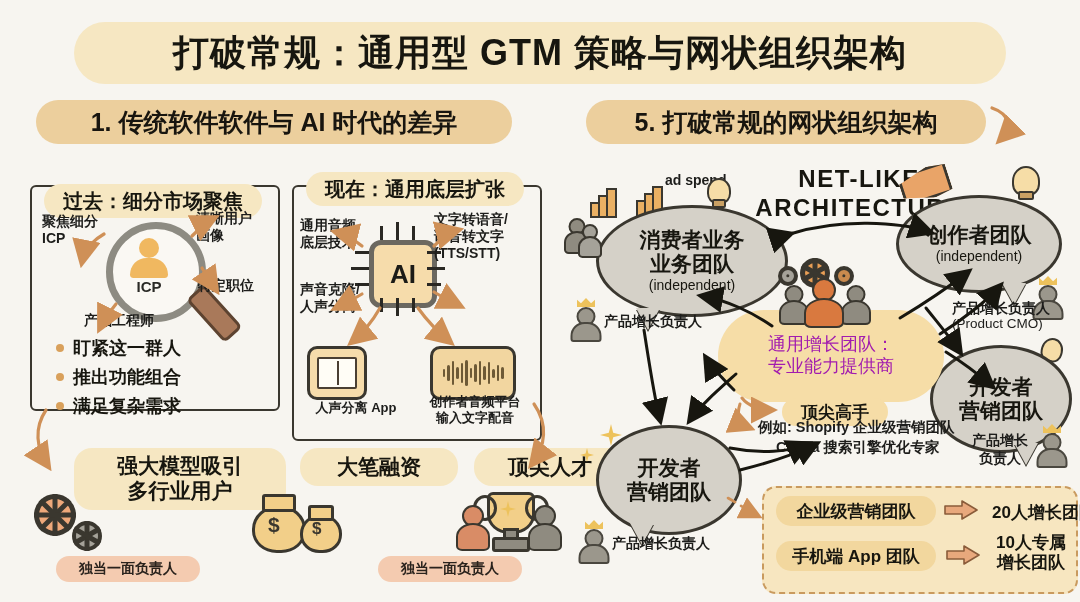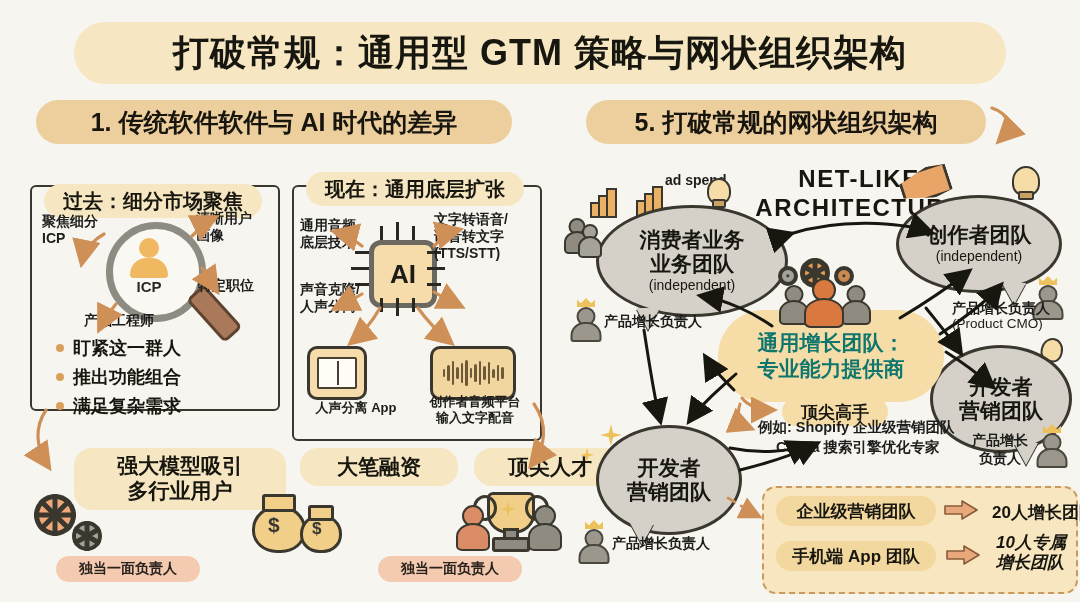--- a/index.html
+++ b/index.html
@@ -148,21 +148,21 @@
   #b-creator{left:896px;top:195px;width:160px;height:92px;}
   #b-devmkt-r{left:930px;top:345px;width:136px;height:102px;}
   #b-devmkt-l{left:596px;top:425px;width:140px;height:104px;}
 
   #b-central{
     position:absolute;left:718px;top:310px;width:226px;height:92px;
     background:#f6dda7;border-radius:46px;
     display:flex;flex-direction:column;align-items:center;justify-content:center;
     text-align:center;
   }
-  #b-central .zh{font-size:21px;font-weight:bold;line-height:1.22;white-space:nowrap;color:#0f766e;}
+  #b-central .zh{font-size:18px;font-weight:normal;line-height:1.22;white-space:nowrap;color:#a21caf;}
 
   .arch-title{
     position:absolute;left:744px;top:164px;width:230px;text-align:center;
     font-size:24px;font-weight:bold;letter-spacing:1.5px;line-height:1.22;color:#17160f;
   }
 
   .crown-person{position:absolute;}
   .crown{position:absolute;left:50%;transform:translateX(-50%);width:18px;height:9px;
     background:#edc25c;clip-path:polygon(0% 100%,0% 20%,22% 58%,50% 0%,78% 58%,100% 20%,100% 100%);}
   .cp-head{position:absolute;left:50%;transform:translateX(-50%);width:15px;height:15px;border-radius:50%;background:#9b978c;border:2px solid #4a473f;}
@@ -184,21 +184,21 @@
   }
   .row-pill{
     position:absolute;background:#f2d79e;border-radius:15px;height:30px;
     display:flex;align-items:center;justify-content:center;
     font-size:17px;font-weight:bold;color:#17160f;white-space:nowrap;
   }
   #rp-1{left:776px;top:496px;width:160px;}
   #rp-2{left:776px;top:541px;width:160px;}
   .row-out{position:absolute;font-size:17px;font-weight:bold;line-height:1.18;color:#17160f;white-space:nowrap;}
   #ro-1{left:992px;top:503px;}
-  #ro-2{left:996px;top:533px;font-style:italic;}
+  #ro-2{left:996px;top:533px;text-align:center;}
   .fat-arrow{position:absolute;width:34px;height:20px;}
 
   svg.overlay{position:absolute;left:0;top:0;width:1080px;height:602px;pointer-events:none;}
 
   .spark{position:absolute;background:#edc25c;clip-path:polygon(50% 0%,60% 40%,100% 50%,60% 60%,50% 100%,40% 60%,0% 50%,40% 40%);}
   .bulb{position:absolute;border-radius:50% 50% 40% 40%;background:#f6dda7;border:2.5px solid #3a372f;}
   .bulb-base{position:absolute;background:#c9a063;border:2px solid #3a372f;border-radius:2px;}
   .megaphone{position:absolute;background:#e9a468;border:3px solid #3a372f;
     clip-path:polygon(0% 28%,62% 0%,100% 10%,100% 90%,62% 100%,0% 72%);}
   .bar{position:absolute;background:#eab063;border:2px solid #3a372f;}

